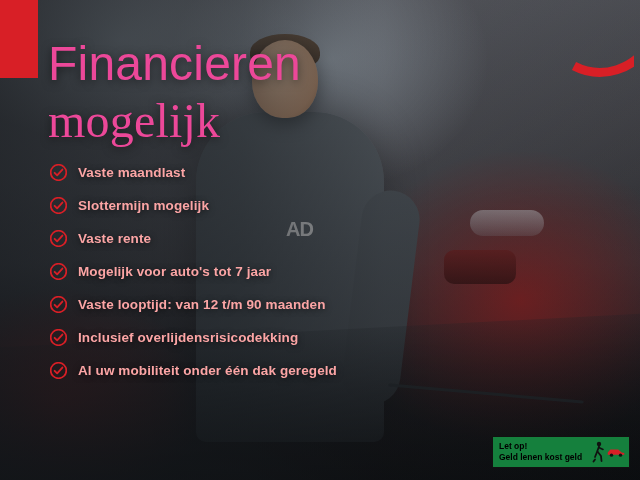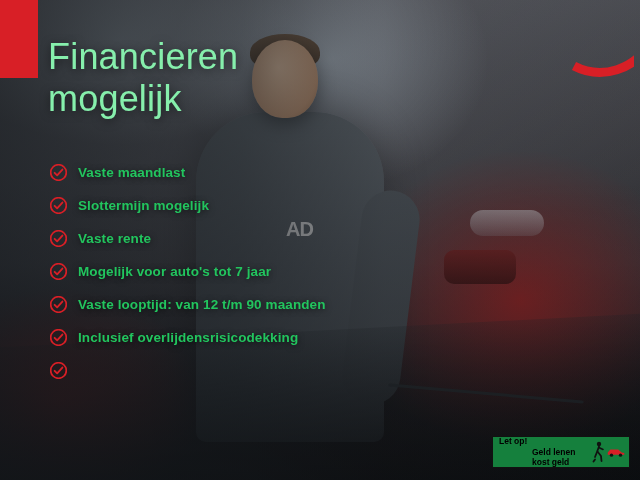--- a/index.html
+++ b/index.html
@@ -126,48 +126,48 @@
   .arc {
     position: absolute;
     right: 6px; top: -42px;
     width: 120px; height: 120px;
   }
 
   
   .headline {
     position: absolute;
     left: 48px; top: 36px;
-    color: #86efac;
-    font-size: 36px;
+    color: #ec4899;
+    font-size: 48px;
     line-height: 1.18;
     font-weight: 400;
     letter-spacing: 0.2px;
     text-shadow: 0 2px 10px rgba(0,0,0,0.55);
   }
-  .headline .l2 { display: block; }
+  .headline .l2 { display: block; font-family: Liberation Serif, serif; }
 
   
   .bullets {
     position: absolute;
     left: 50px; top: 156px;
     width: 420px;
   }
   .bullet {
     display: flex;
     align-items: center;
     height: 33px;
   }
   .bullet .check {
     flex: 0 0 auto;
     width: 17px; height: 17px;
     margin-right: 11px;
     display: block;
   }
   .bullet .text {
-    color: #22c55e;
+    color: #fca5a5;
     font-size: 13.5px;
     font-weight: bold;
     letter-spacing: 0.1px;
     white-space: nowrap;
     text-shadow: 0 1px 6px rgba(0,0,0,0.6);
   }
 
   
   .warning {
     position: absolute;
@@ -180,21 +180,21 @@
     padding: 0 4px 0 6px;
     box-sizing: border-box;
   }
   .warning-text {
     flex: 1 1 auto;
     color: #000;
     font-size: 8.5px;
     line-height: 1.25;
     font-weight: bold;
   }
-  .warning-text .w2 { display: block; margin-left: 33px; }
+  .warning-text .w2 { display: block; }
   .warning-icons {
     flex: 0 0 auto;
     display: flex;
     align-items: center;
     gap: 2px;
   }
 </style>
 </head>
 <body>
 
@@ -271,20 +271,21 @@
         <path d="M6.5 12.4 l3.6 3.6 l7.4 -8.2" fill="none" stroke="#d81f26" stroke-width="2.6" stroke-linecap="round" stroke-linejoin="round"></path>
       </svg>
       <span class="text">Inclusief overlijdensrisicodekking</span>
     </div>
 
     <div class="bullet">
       <svg class="check" viewBox="0 0 24 24">
         <circle cx="12" cy="12" r="11" fill="none" stroke="#d81f26" stroke-width="2.4"></circle>
         <path d="M6.5 12.4 l3.6 3.6 l7.4 -8.2" fill="none" stroke="#d81f26" stroke-width="2.6" stroke-linecap="round" stroke-linejoin="round"></path>
       </svg>
+      <span class="text">Al uw mobiliteit onder één dak geregeld</span>
     </div>
 
   </div>
 
   <div class="warning">
     <div class="warning-text">
       <span>Let op!</span>
       <span class="w2">Geld lenen kost geld</span>
     </div>
     <div class="warning-icons">

